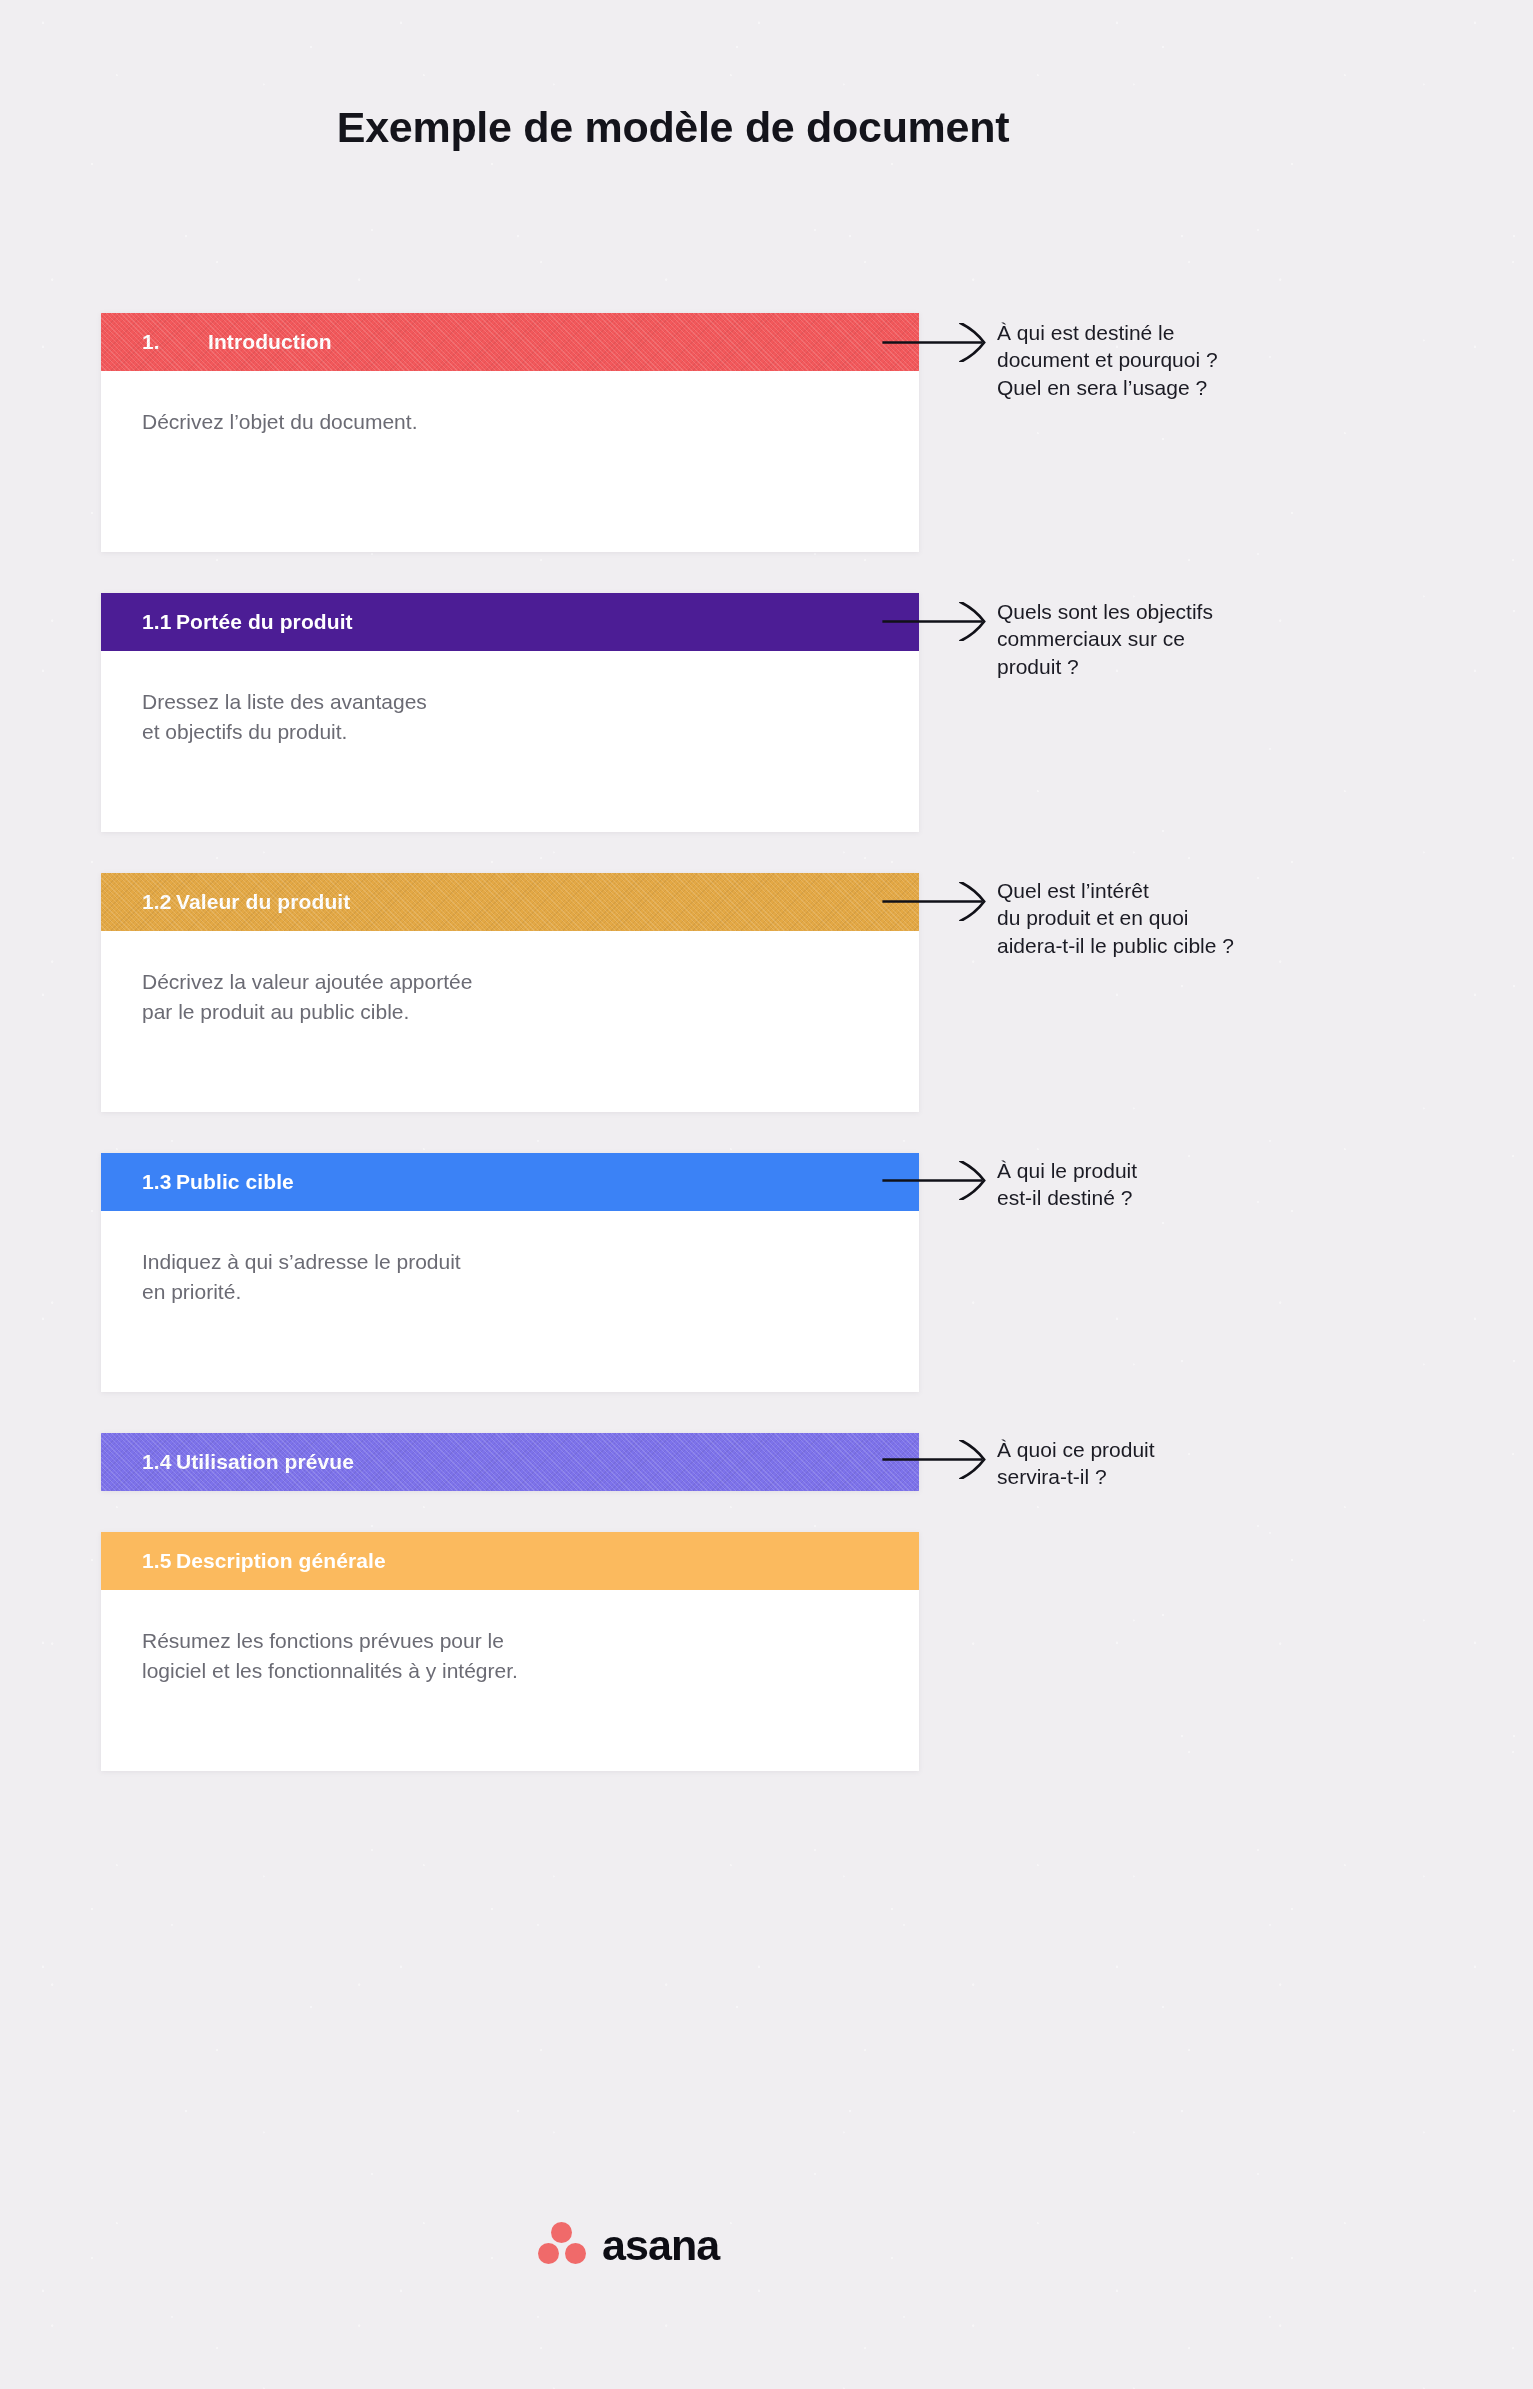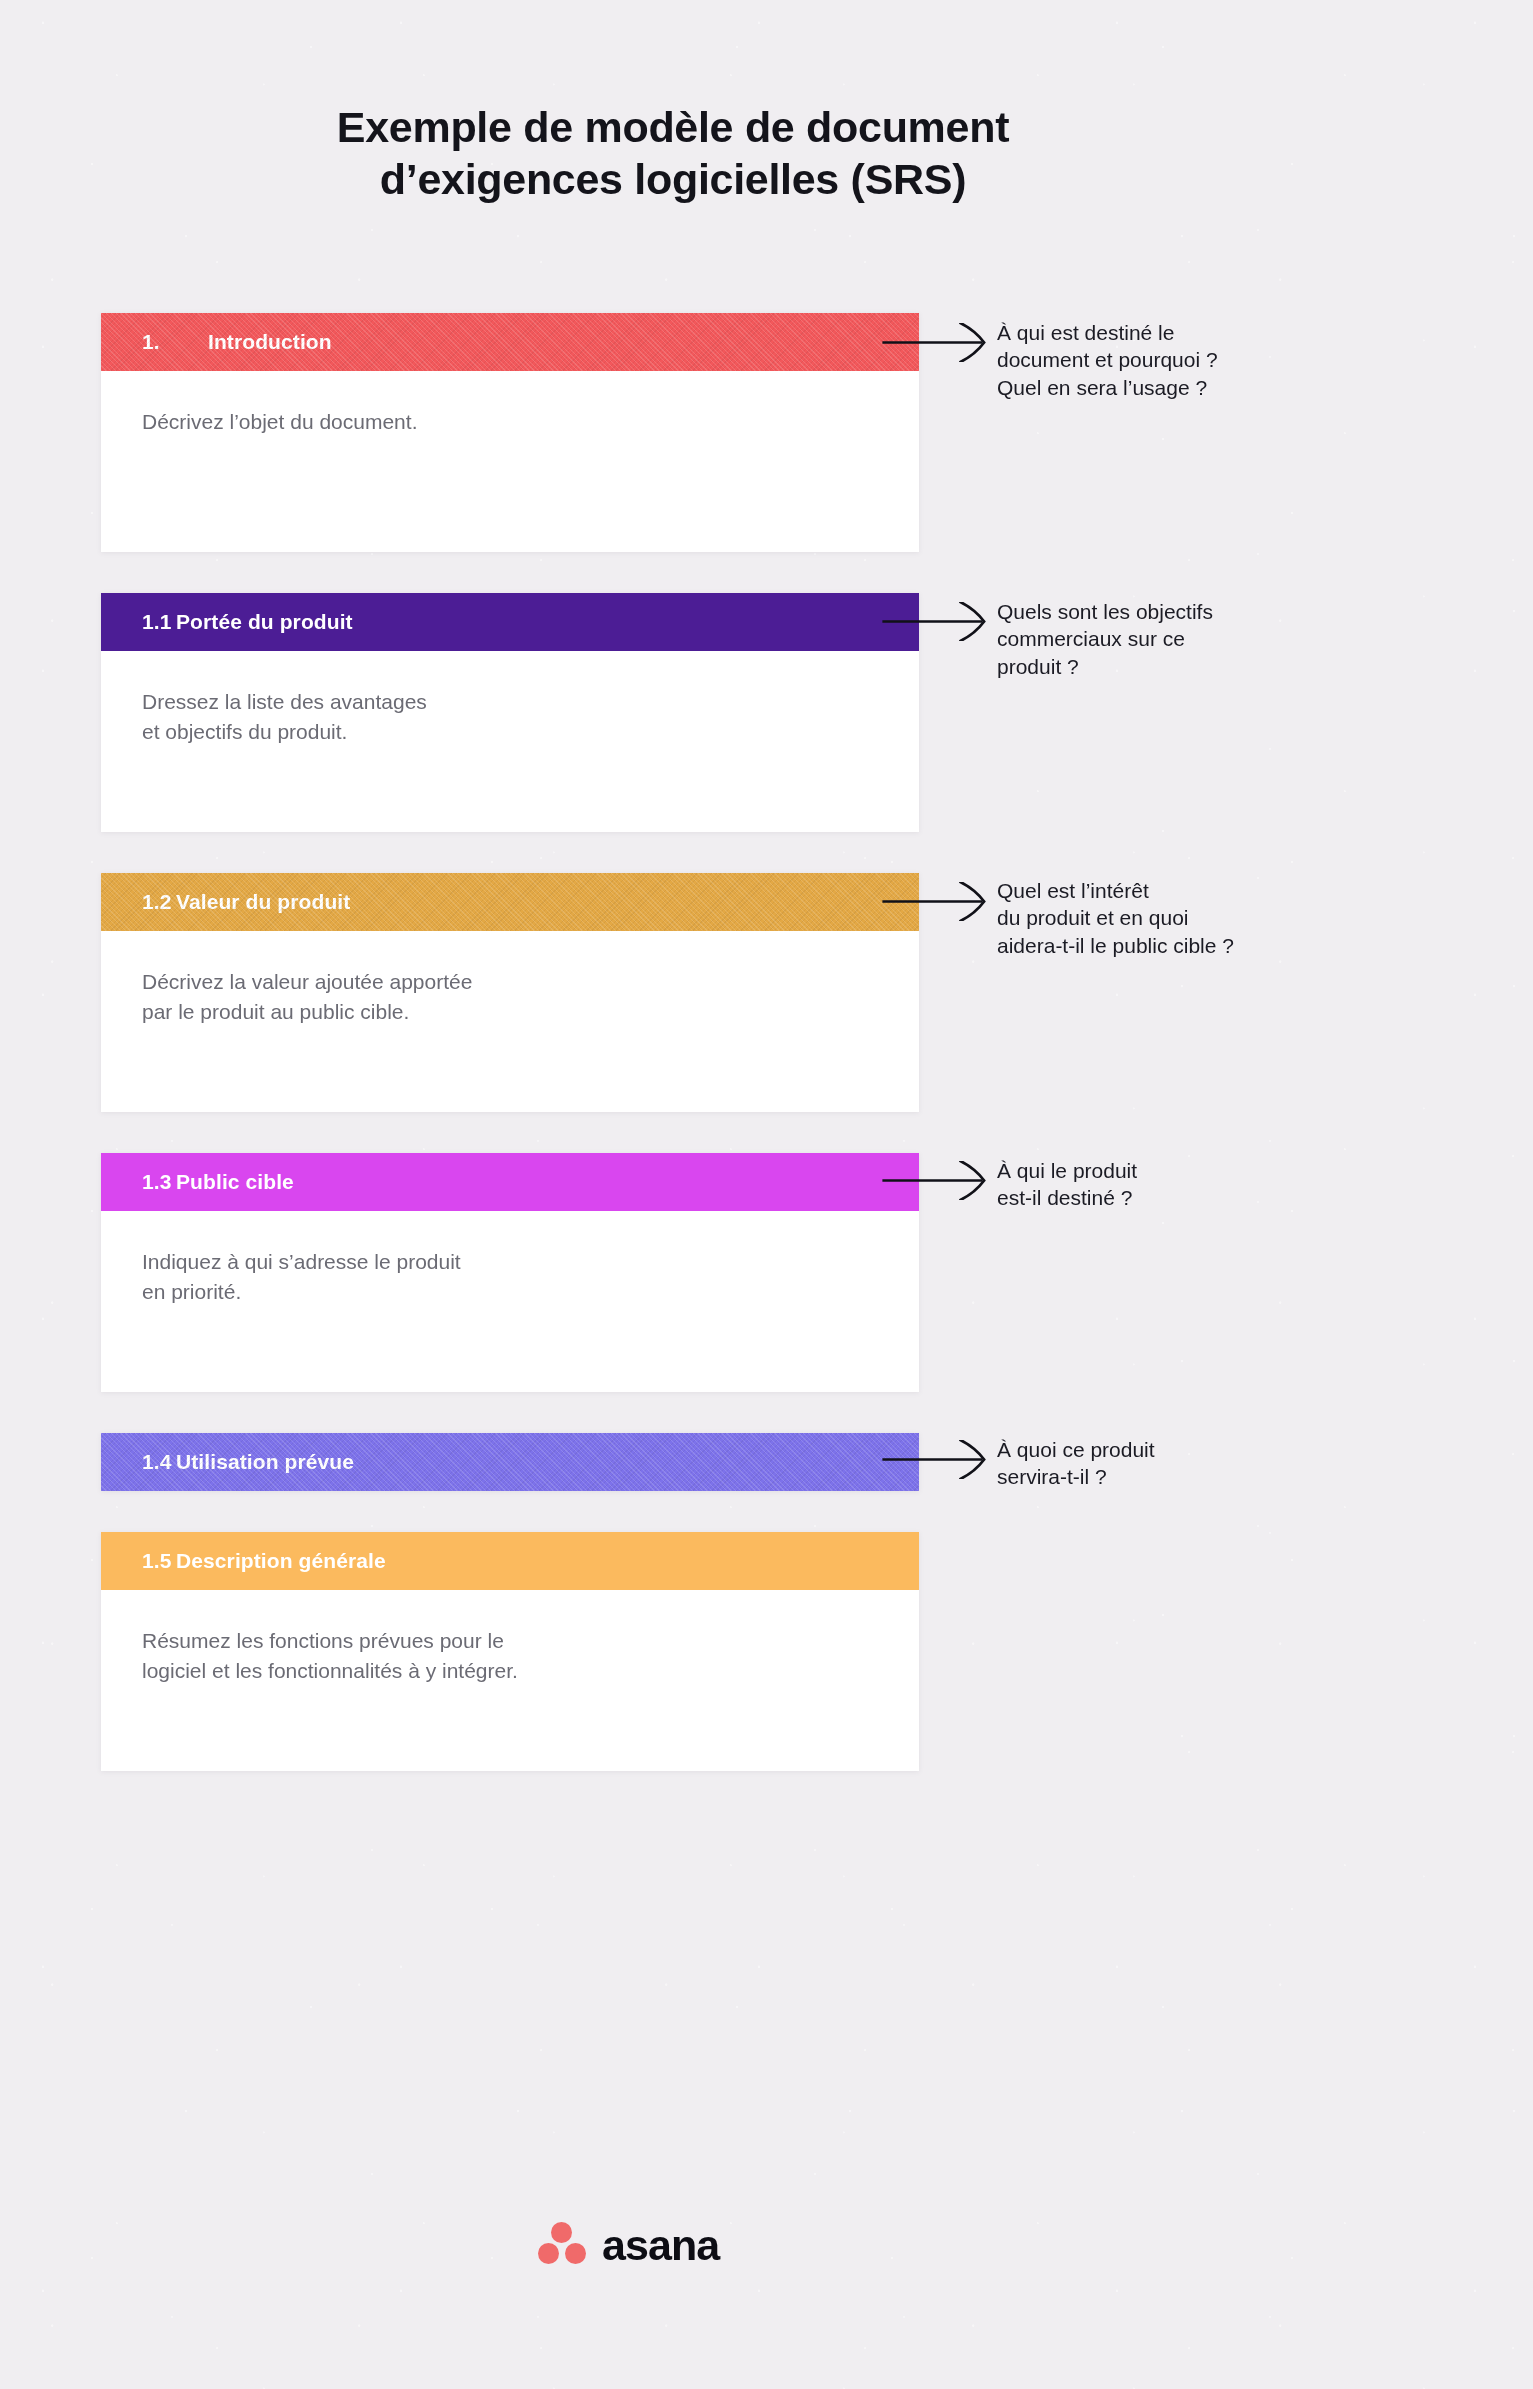--- a/index.html
+++ b/index.html
@@ -176,21 +176,20 @@
 </style>
 </head>
 <body>
 
 <div class="page">
 
   <div class="noise"></div>
 
   <div class="title">
     <span>Exemple de modèle de document</span><br>
-    <span>d’exigences logicielles (SRS)</span>
   </div>
 
   <div class="sections" id="sections-root">
       <div class="section">
         <div class="sec-header tex wide-gap" style="background: rgb(242, 88, 91);">
           <span class="num">1.</span>
           <span>Introduction</span>
         </div>
         <div class="sec-body">
           <span class="line">Décrivez l’objet du document.</span>
@@ -210,21 +209,21 @@
         <div class="sec-header tex" style="background: rgb(227, 168, 69);">
           <span class="num">1.2</span>
           <span>Valeur du produit</span>
         </div>
         <div class="sec-body">
           <span class="line">Décrivez la valeur ajoutée apportée</span>
           <span class="line">par le produit au public cible.</span>
         </div>
       </div>
       <div class="section">
-        <div class="sec-header" style="background: #d946ef;">
+        <div class="sec-header" style="background: #3b82f6;">
           <span class="num">1.3</span>
           <span>Public cible</span>
         </div>
         <div class="sec-body">
           <span class="line">Indiquez à qui s’adresse le produit</span>
           <span class="line">en priorité.</span>
         </div>
       </div>
       <div class="section">
         <div class="sec-header tex" style="background: rgb(125, 114, 234);">

